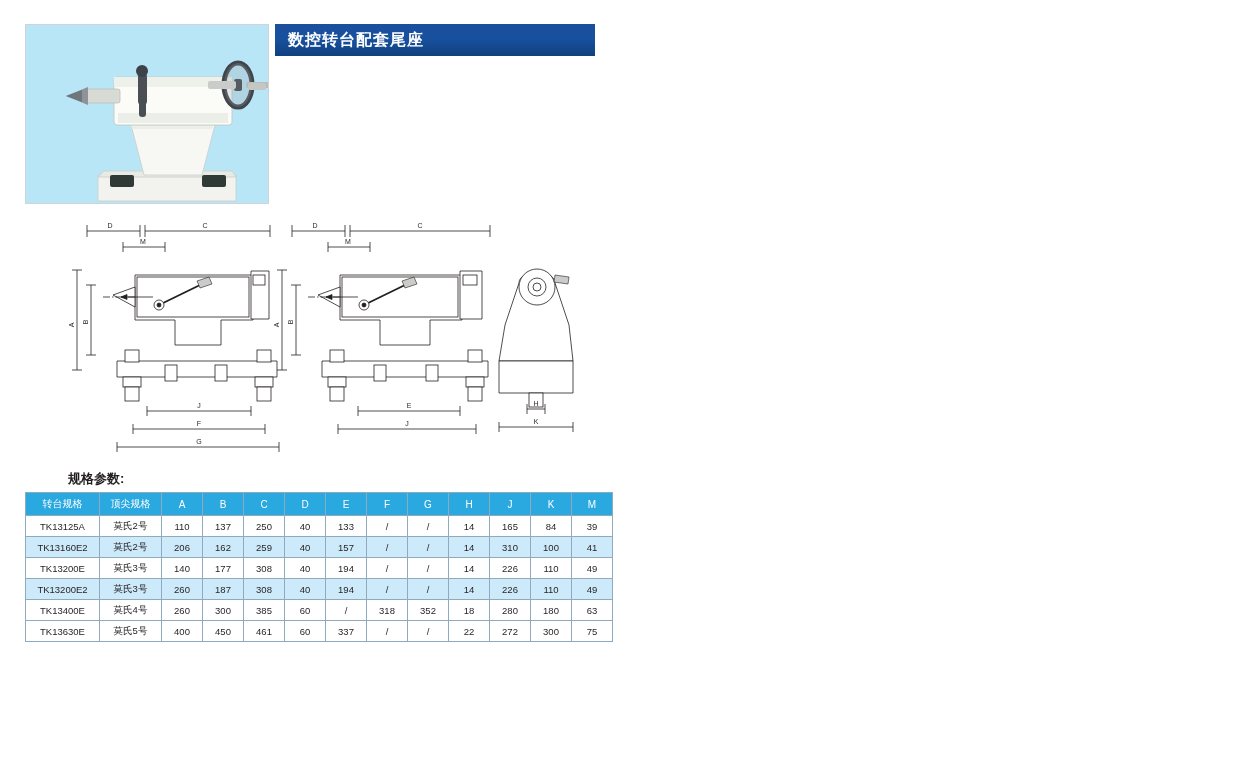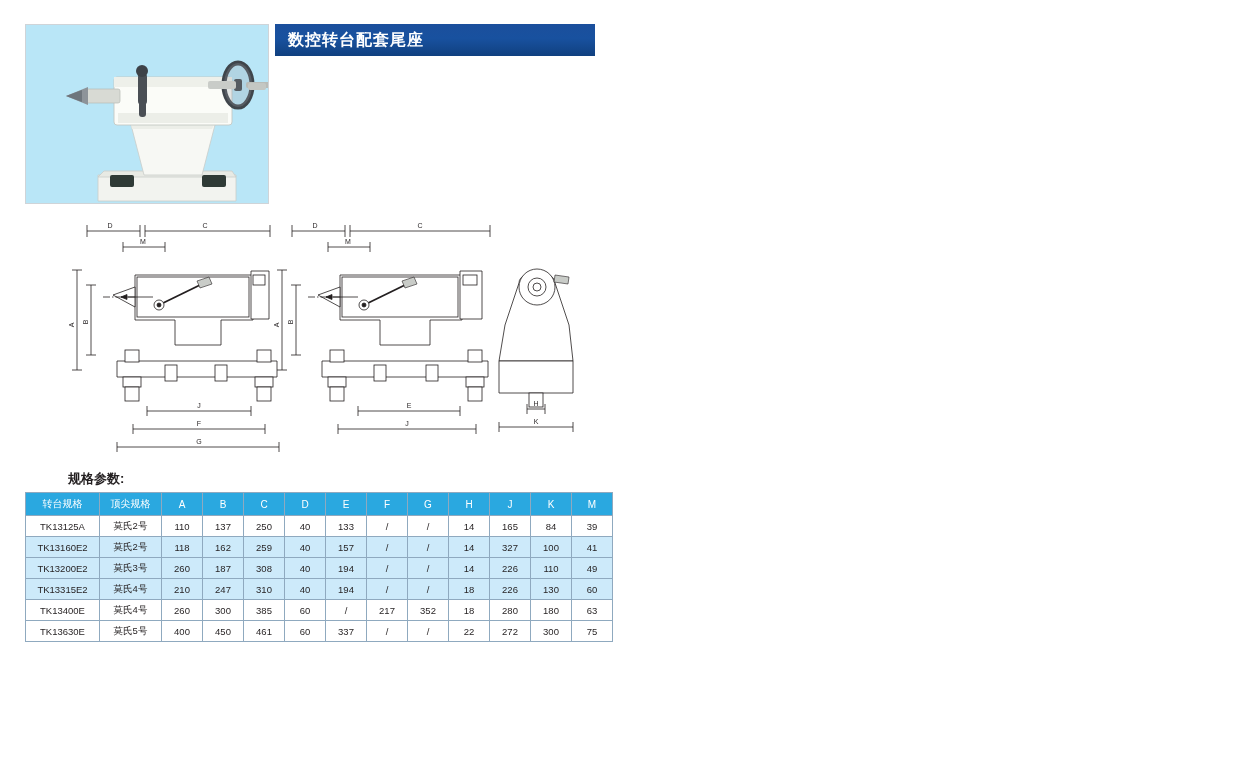--- a/index.html
+++ b/index.html
@@ -359,71 +359,71 @@
           <td>/</td>
           <td>/</td>
           <td>14</td>
           <td>165</td>
           <td>84</td>
           <td>39</td>
         </tr>
         <tr class="even">
           <td>TK13160E2</td>
           <td>莫氏2号</td>
-          <td>118</td>
+          <td>206</td>
           <td>162</td>
           <td>259</td>
           <td>40</td>
           <td>157</td>
           <td>/</td>
           <td>/</td>
           <td>14</td>
-          <td>327</td>
+          <td>310</td>
           <td>100</td>
           <td>41</td>
+        </tr>
+        <tr class="odd">
+          <td>TK13200E</td>
+          <td>莫氏3号</td>
+          <td>140</td>
+          <td>177</td>
+          <td>308</td>
+          <td>40</td>
+          <td>194</td>
+          <td>/</td>
+          <td>/</td>
+          <td>14</td>
+          <td>226</td>
+          <td>110</td>
+          <td>49</td>
         </tr>
         <tr class="even">
           <td>TK13200E2</td>
           <td>莫氏3号</td>
           <td>260</td>
           <td>187</td>
           <td>308</td>
           <td>40</td>
           <td>194</td>
           <td>/</td>
           <td>/</td>
           <td>14</td>
           <td>226</td>
           <td>110</td>
           <td>49</td>
         </tr>
-        <tr class="even">
-          <td>TK13315E2</td>
-          <td>莫氏4号</td>
-          <td>210</td>
-          <td>247</td>
-          <td>310</td>
-          <td>40</td>
-          <td>194</td>
-          <td>/</td>
-          <td>/</td>
-          <td>18</td>
-          <td>226</td>
-          <td>130</td>
-          <td>60</td>
-        </tr>
         <tr class="odd">
           <td>TK13400E</td>
           <td>莫氏4号</td>
           <td>260</td>
           <td>300</td>
           <td>385</td>
           <td>60</td>
           <td>/</td>
-          <td>217</td>
+          <td>318</td>
           <td>352</td>
           <td>18</td>
           <td>280</td>
           <td>180</td>
           <td>63</td>
         </tr>
         <tr class="odd">
           <td>TK13630E</td>
           <td>莫氏5号</td>
           <td>400</td>

